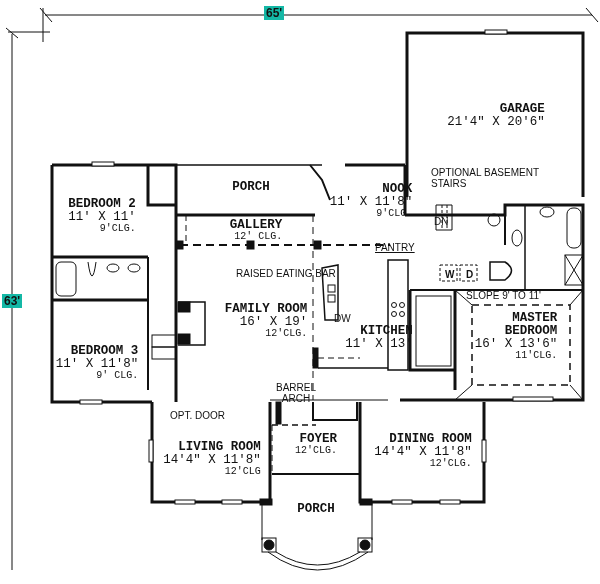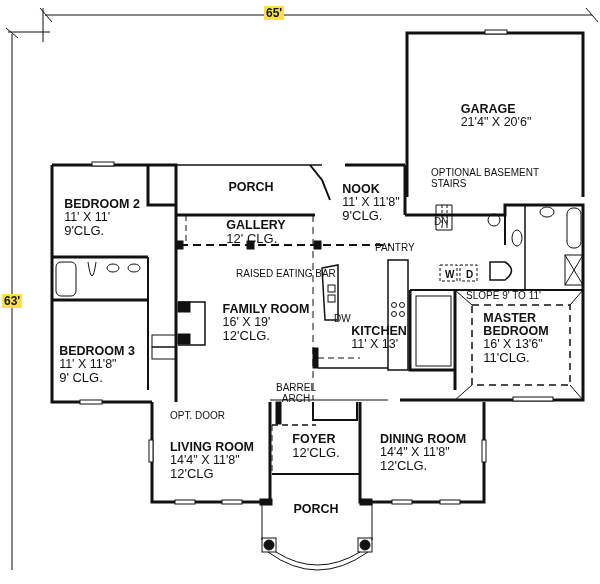--- a/index.html
+++ b/index.html
@@ -1,23 +1,23 @@
 <!DOCTYPE html>
 <html><head>
 <meta charset="utf-8">
 <style>
   html,body{margin:0;padding:0;background:#fff;}
   body{width:600px;height:584px;position:relative;overflow:hidden;font-family:"Liberation Sans",sans-serif;color:#111;}
   svg{position:absolute;left:0;top:0;}
-  .lbl{position:absolute;text-align:left;line-height:1.05;white-space:nowrap;transform:translateX(-50%);}
+  .lbl{position:absolute;text-align:right;line-height:1.05;white-space:nowrap;transform:translateX(-50%);font-family:Liberation Mono, monospace;}
   .name{font-weight:bold;font-size:12.5px;}
   .dim{font-size:12.5px;}
-  .clg{font-size:13px;}
+  .clg{font-size:10px;}
   .note{position:absolute;font-size:10px;white-space:nowrap;line-height:1.1;}
-  .dimlabel{position:absolute;font-size:12px;font-weight:bold;background:#fde047;padding:0 2px;}
+  .dimlabel{position:absolute;font-size:12px;font-weight:bold;background:#14b8a6;padding:0 2px;}
 </style>
 </head>
 <body>
 
 <svg width="600" height="584" viewBox="0 0 600 584">
   <g stroke="#111" fill="none">
 
     <line x1="45" y1="15" x2="592" y2="15" stroke-width="1"></line>
     <line x1="40" y1="8" x2="52" y2="22"></line>
     <line x1="586" y1="8" x2="598" y2="22"></line>
@@ -211,21 +211,21 @@
 </div>
 
 <div class="lbl" style="left:316px;top:503px;">
   <div class="name">PORCH</div>
 </div>
 
 <div class="note" style="left:431px;top:167px;">
   <div>OPTIONAL BASEMENT</div>
   <div>STAIRS</div>
 </div>
-<div class="note" style="left:375px;top:242px;">PANTRY</div>
+<div class="note" style="left:375px;top:242px;text-decoration:underline;">PANTRY</div>
 <div class="note" style="left:228px;top:268px;margin-left:8px;">RAISED EATING BAR</div>
 <div class="note" style="left:466px;top:290px;">SLOPE 9' TO 11'</div>
 <div class="note" style="left:276px;top:382px;text-align:center;">
   <div>BARREL</div>
   <div>ARCH</div>
 </div>
 <div class="note" style="left:170px;top:410px;">OPT. DOOR</div>
 <div class="note" style="left:434px;top:216px;">DN</div>
 <div class="note" style="left:445px;top:269px;font-weight:bold;">W</div>
 <div class="note" style="left:466px;top:269px;font-weight:bold;">D</div>

